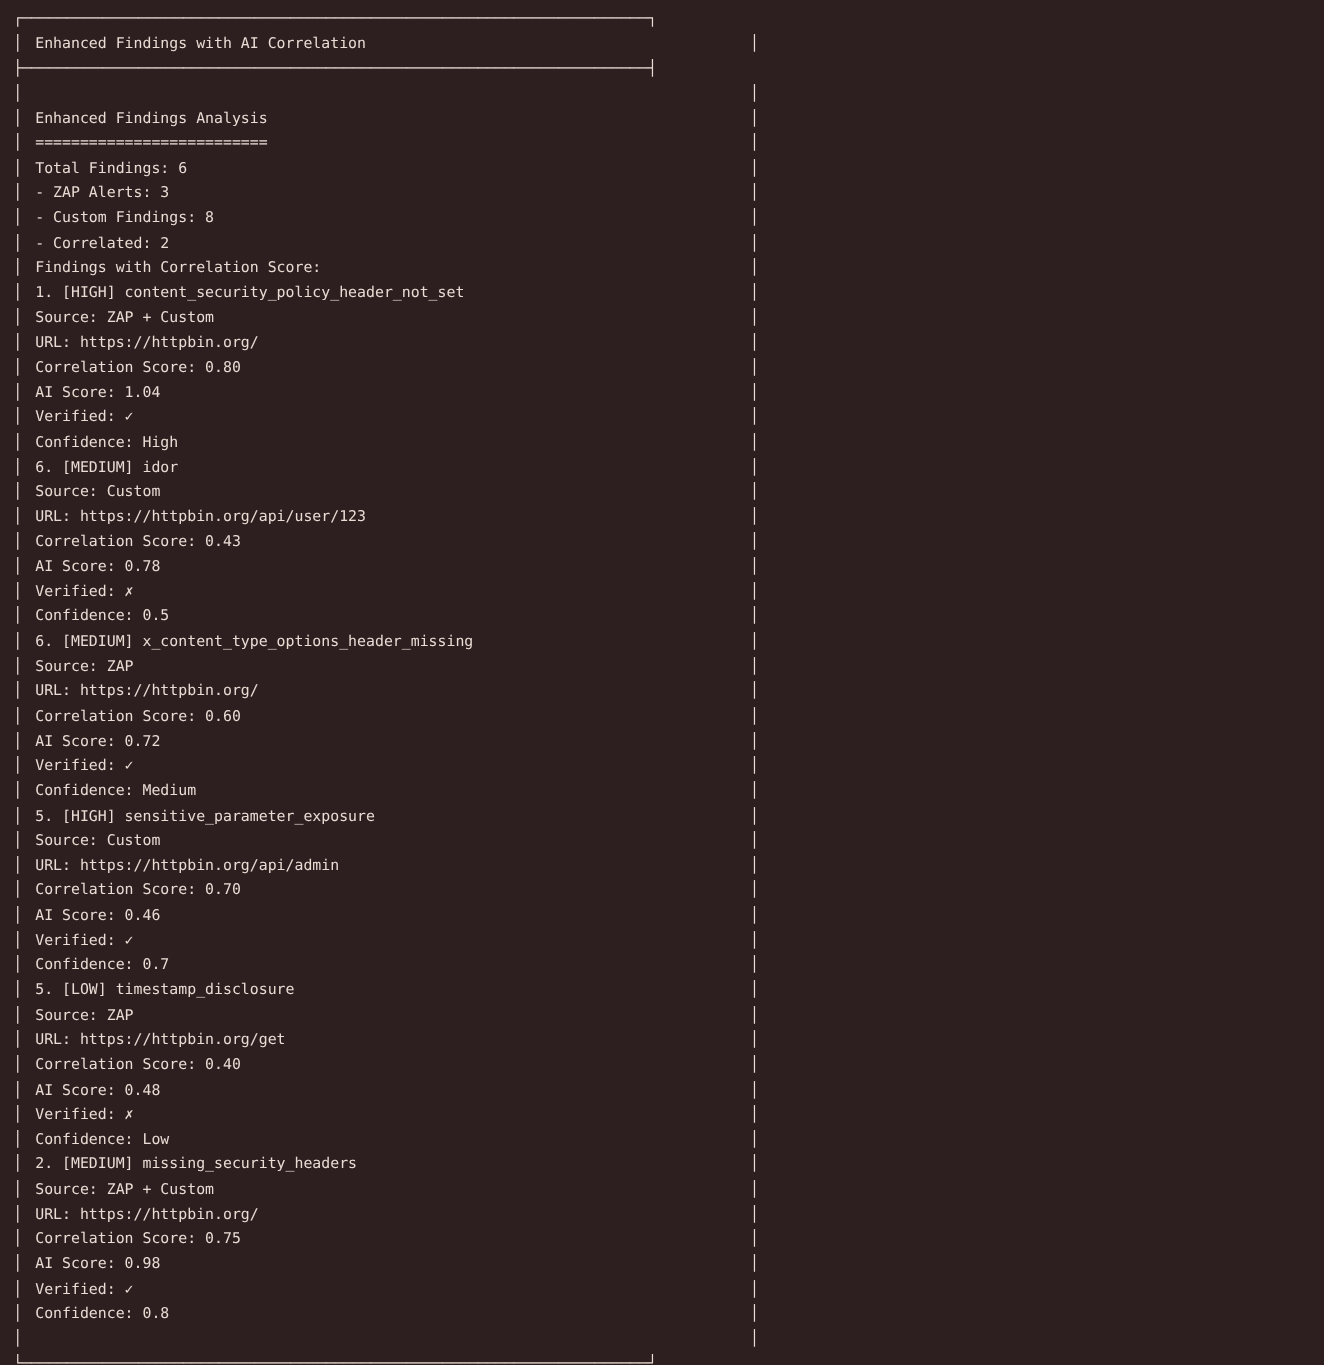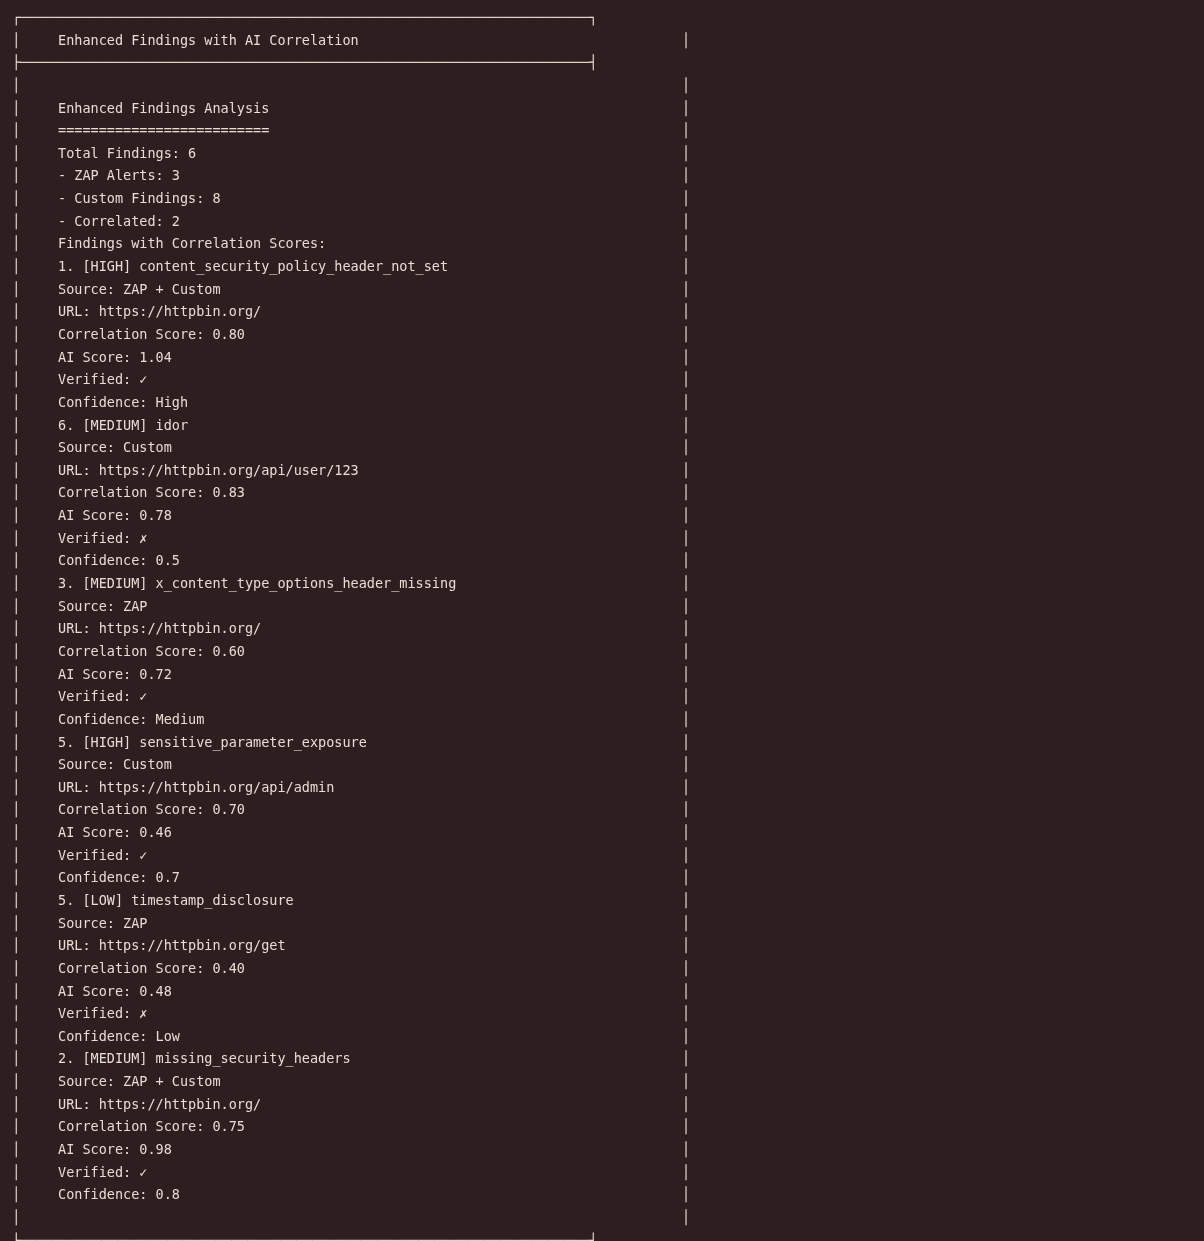--- a/index.html
+++ b/index.html
@@ -46,21 +46,20 @@
     text-align: right;
   }
   .content {
     flex: 1 1 auto;
     font-size: 13.5px;
     line-height: 22.65px;
     white-space: pre;
     padding-left: 8px;
     overflow: hidden;
     text-overflow: clip;
-    margin-left: 26px;
   }
   .rule {
     font-size: 13.5px;
     line-height: 22.65px;
     white-space: pre;
     overflow: hidden;
     height: 22.65px;
     color: #e8dcd4;
   }
   .top-rule, .mid-rule, .bottom-rule {
@@ -115,21 +114,21 @@
           <span class="content">- Custom Findings: 8</span>
           <span class="bar right">│</span>
         </div>
         <div class="row">
           <span class="bar">│</span>
           <span class="content">- Correlated: 2</span>
           <span class="bar right">│</span>
         </div>
         <div class="row">
           <span class="bar">│</span>
-          <span class="content">Findings with Correlation Scores:</span>
+          <span class="content">Findings with Correlation Score:</span>
           <span class="bar right">│</span>
         </div>
         <div class="row">
           <span class="bar">│</span>
           <span class="content">1. [HIGH] content_security_policy_header_not_set</span>
           <span class="bar right">│</span>
         </div>
         <div class="row">
           <span class="bar">│</span>
           <span class="content">Source: ZAP + Custom</span>
@@ -170,41 +169,41 @@
           <span class="content">Source: Custom</span>
           <span class="bar right">│</span>
         </div>
         <div class="row">
           <span class="bar">│</span>
           <span class="content">URL: https://httpbin.org/api/user/123</span>
           <span class="bar right">│</span>
         </div>
         <div class="row">
           <span class="bar">│</span>
-          <span class="content">Correlation Score: 0.83</span>
+          <span class="content">Correlation Score: 0.43</span>
           <span class="bar right">│</span>
         </div>
         <div class="row">
           <span class="bar">│</span>
           <span class="content">AI Score: 0.78</span>
           <span class="bar right">│</span>
         </div>
         <div class="row">
           <span class="bar">│</span>
           <span class="content">Verified: ✗</span>
           <span class="bar right">│</span>
         </div>
         <div class="row">
           <span class="bar">│</span>
           <span class="content">Confidence: 0.5</span>
           <span class="bar right">│</span>
         </div>
         <div class="row">
           <span class="bar">│</span>
-          <span class="content">3. [MEDIUM] x_content_type_options_header_missing</span>
+          <span class="content">6. [MEDIUM] x_content_type_options_header_missing</span>
           <span class="bar right">│</span>
         </div>
         <div class="row">
           <span class="bar">│</span>
           <span class="content">Source: ZAP</span>
           <span class="bar right">│</span>
         </div>
         <div class="row">
           <span class="bar">│</span>
           <span class="content">URL: https://httpbin.org/</span>

